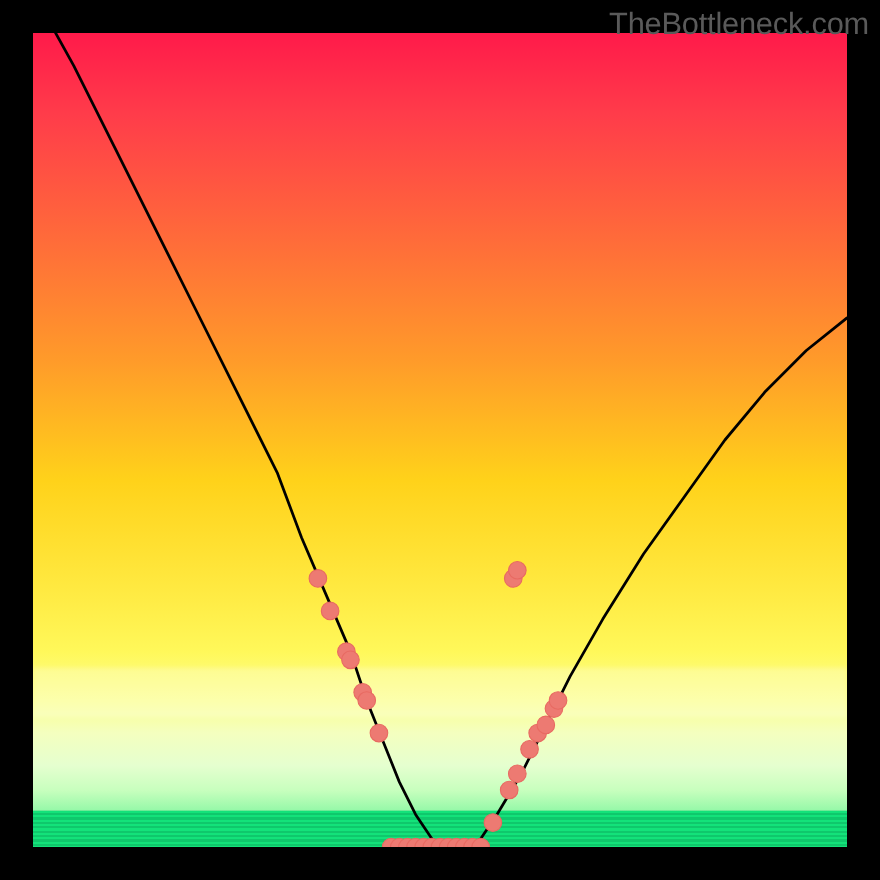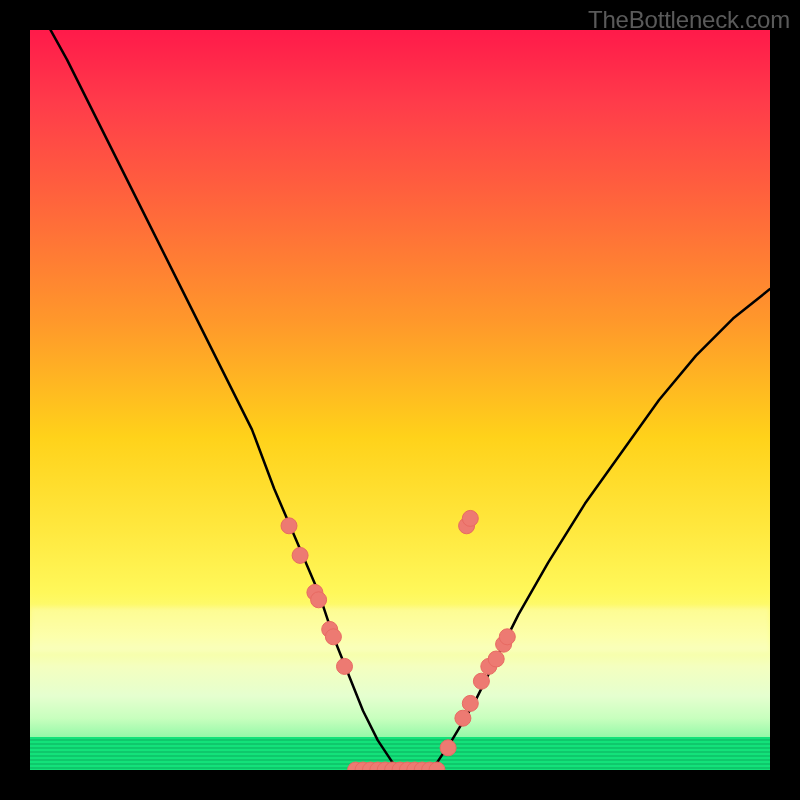--- a/index.html
+++ b/index.html
@@ -74,21 +74,21 @@
     position: absolute;
     inset: 0;
     width: 100%;
     height: 100%;
   }
   .watermark {
     position: absolute;
     top: 6px;
     right: 10px;
     color: #5a5a5a;
-    font-size: 24px;
+    font-size: 28px;
     font-weight: 500;
     letter-spacing: -0.2px;
     user-select: none;
   }
 </style>
 </head>
 <body>
 
 <div class="stage">
 

